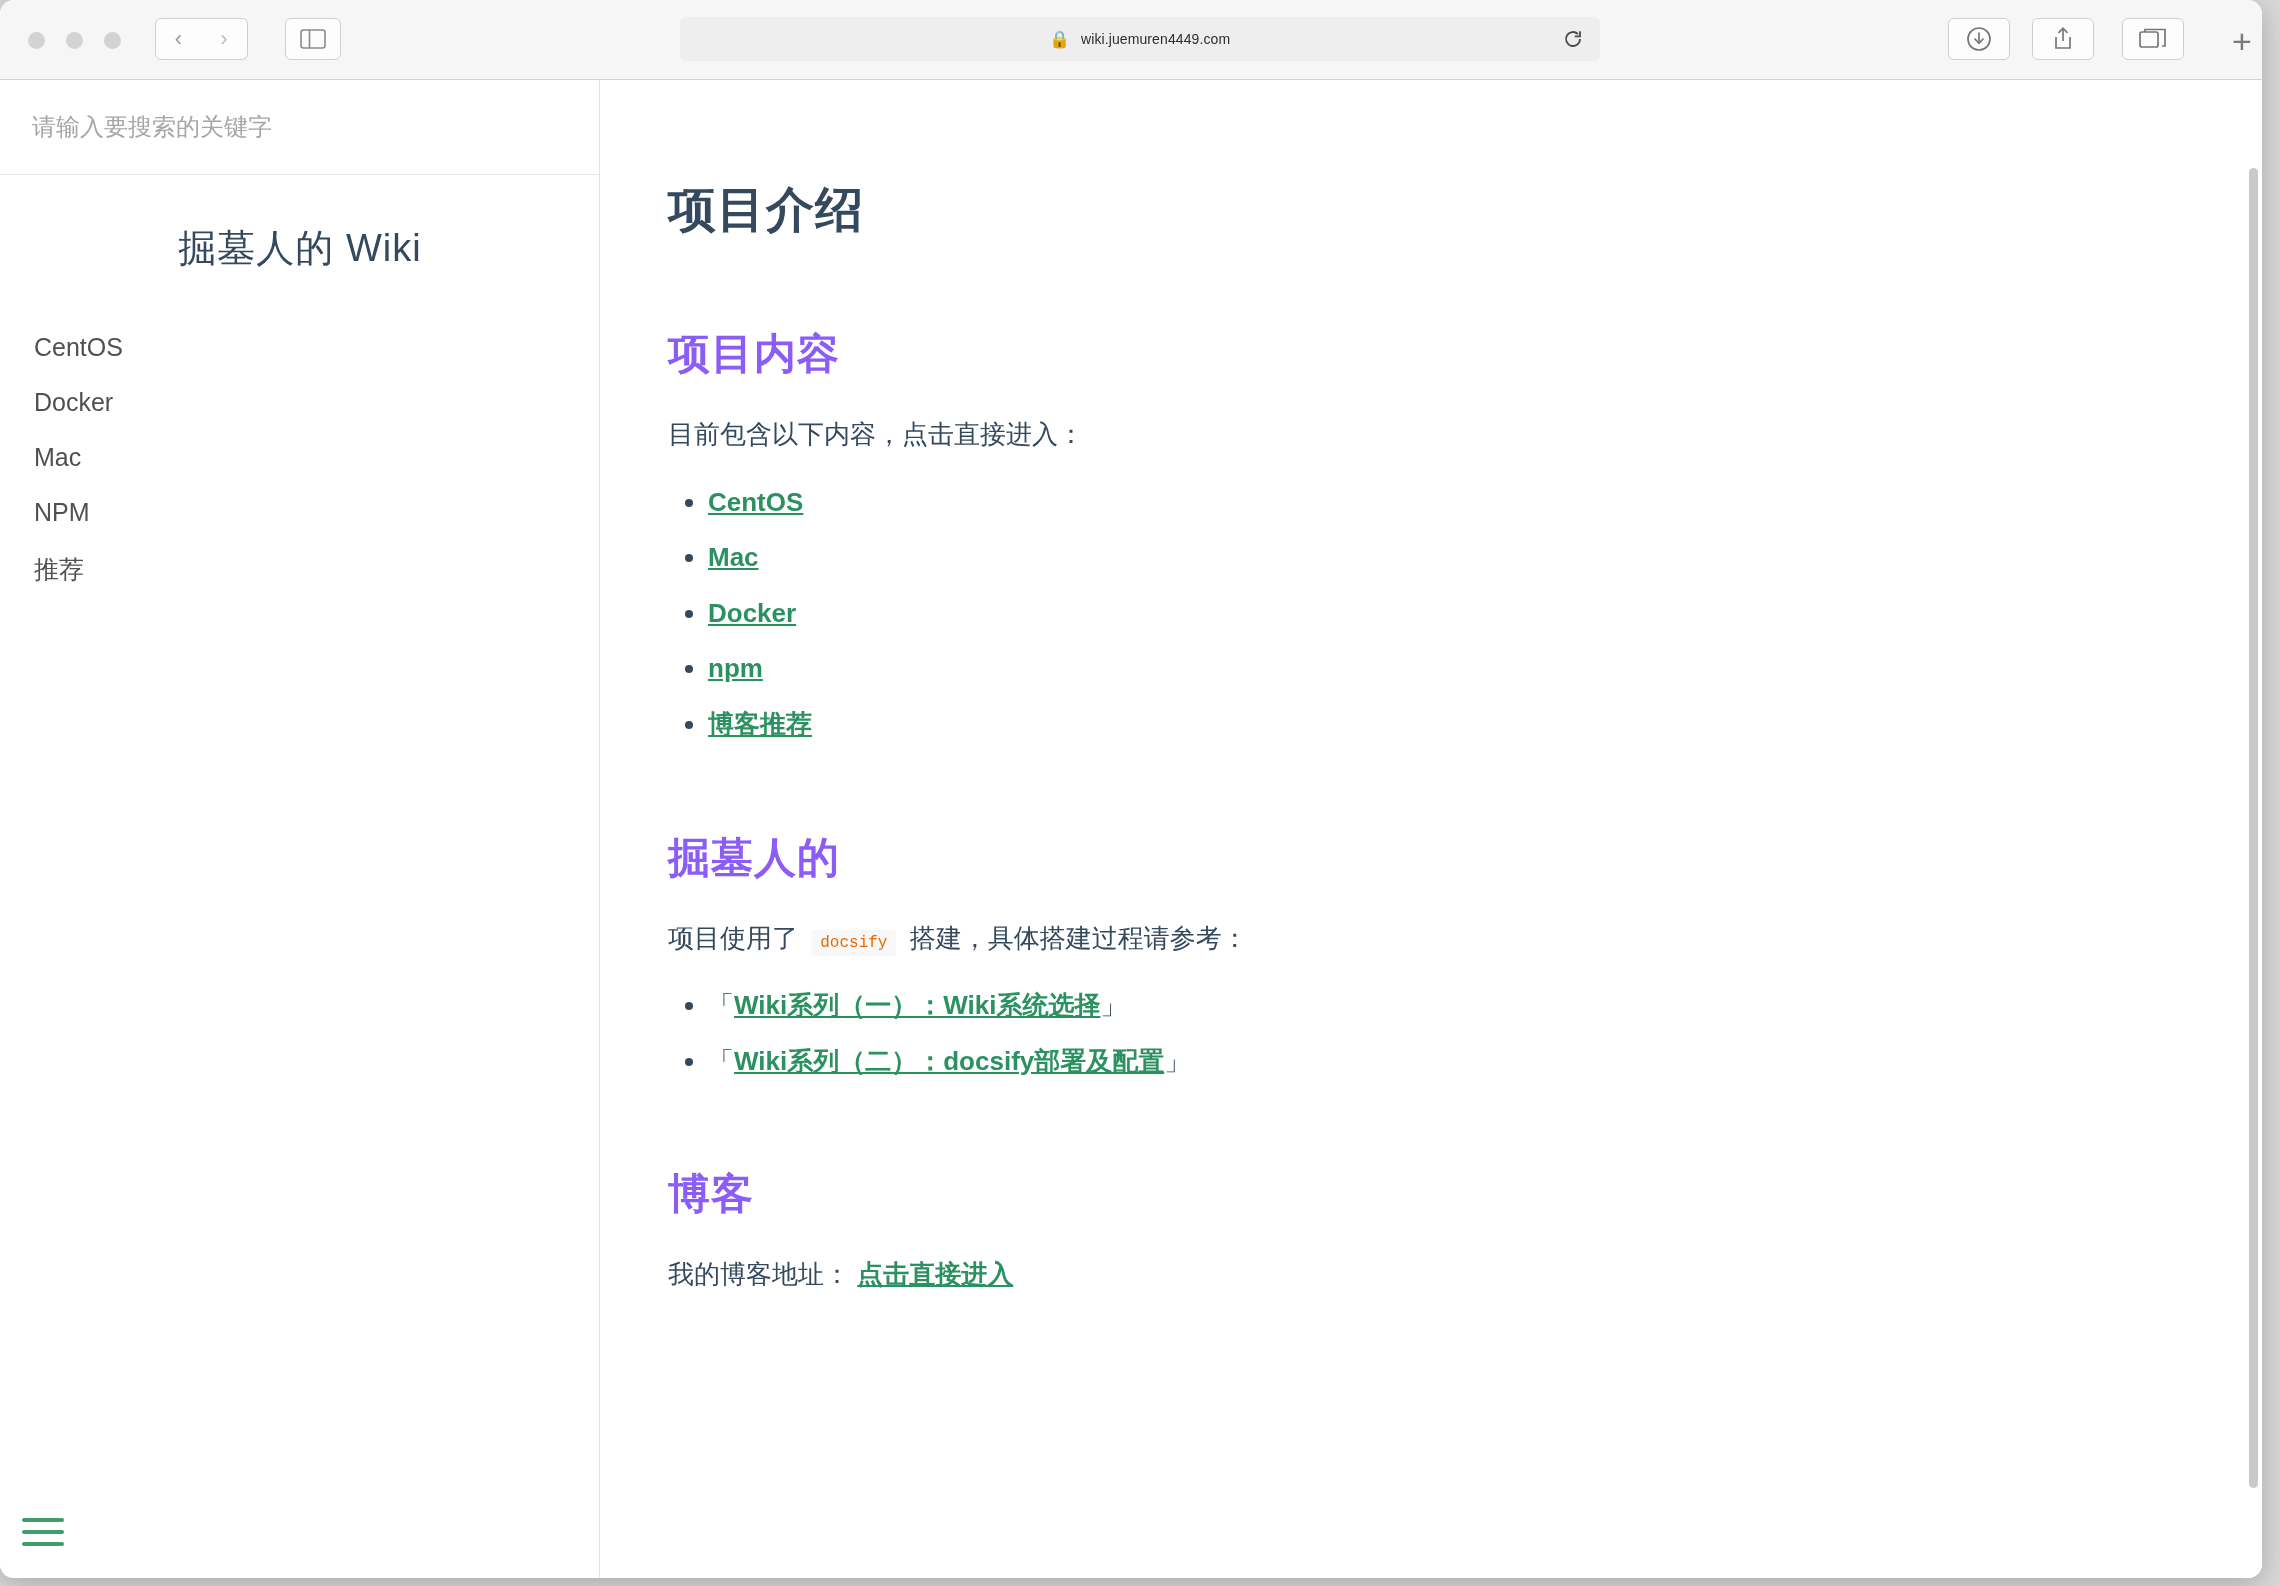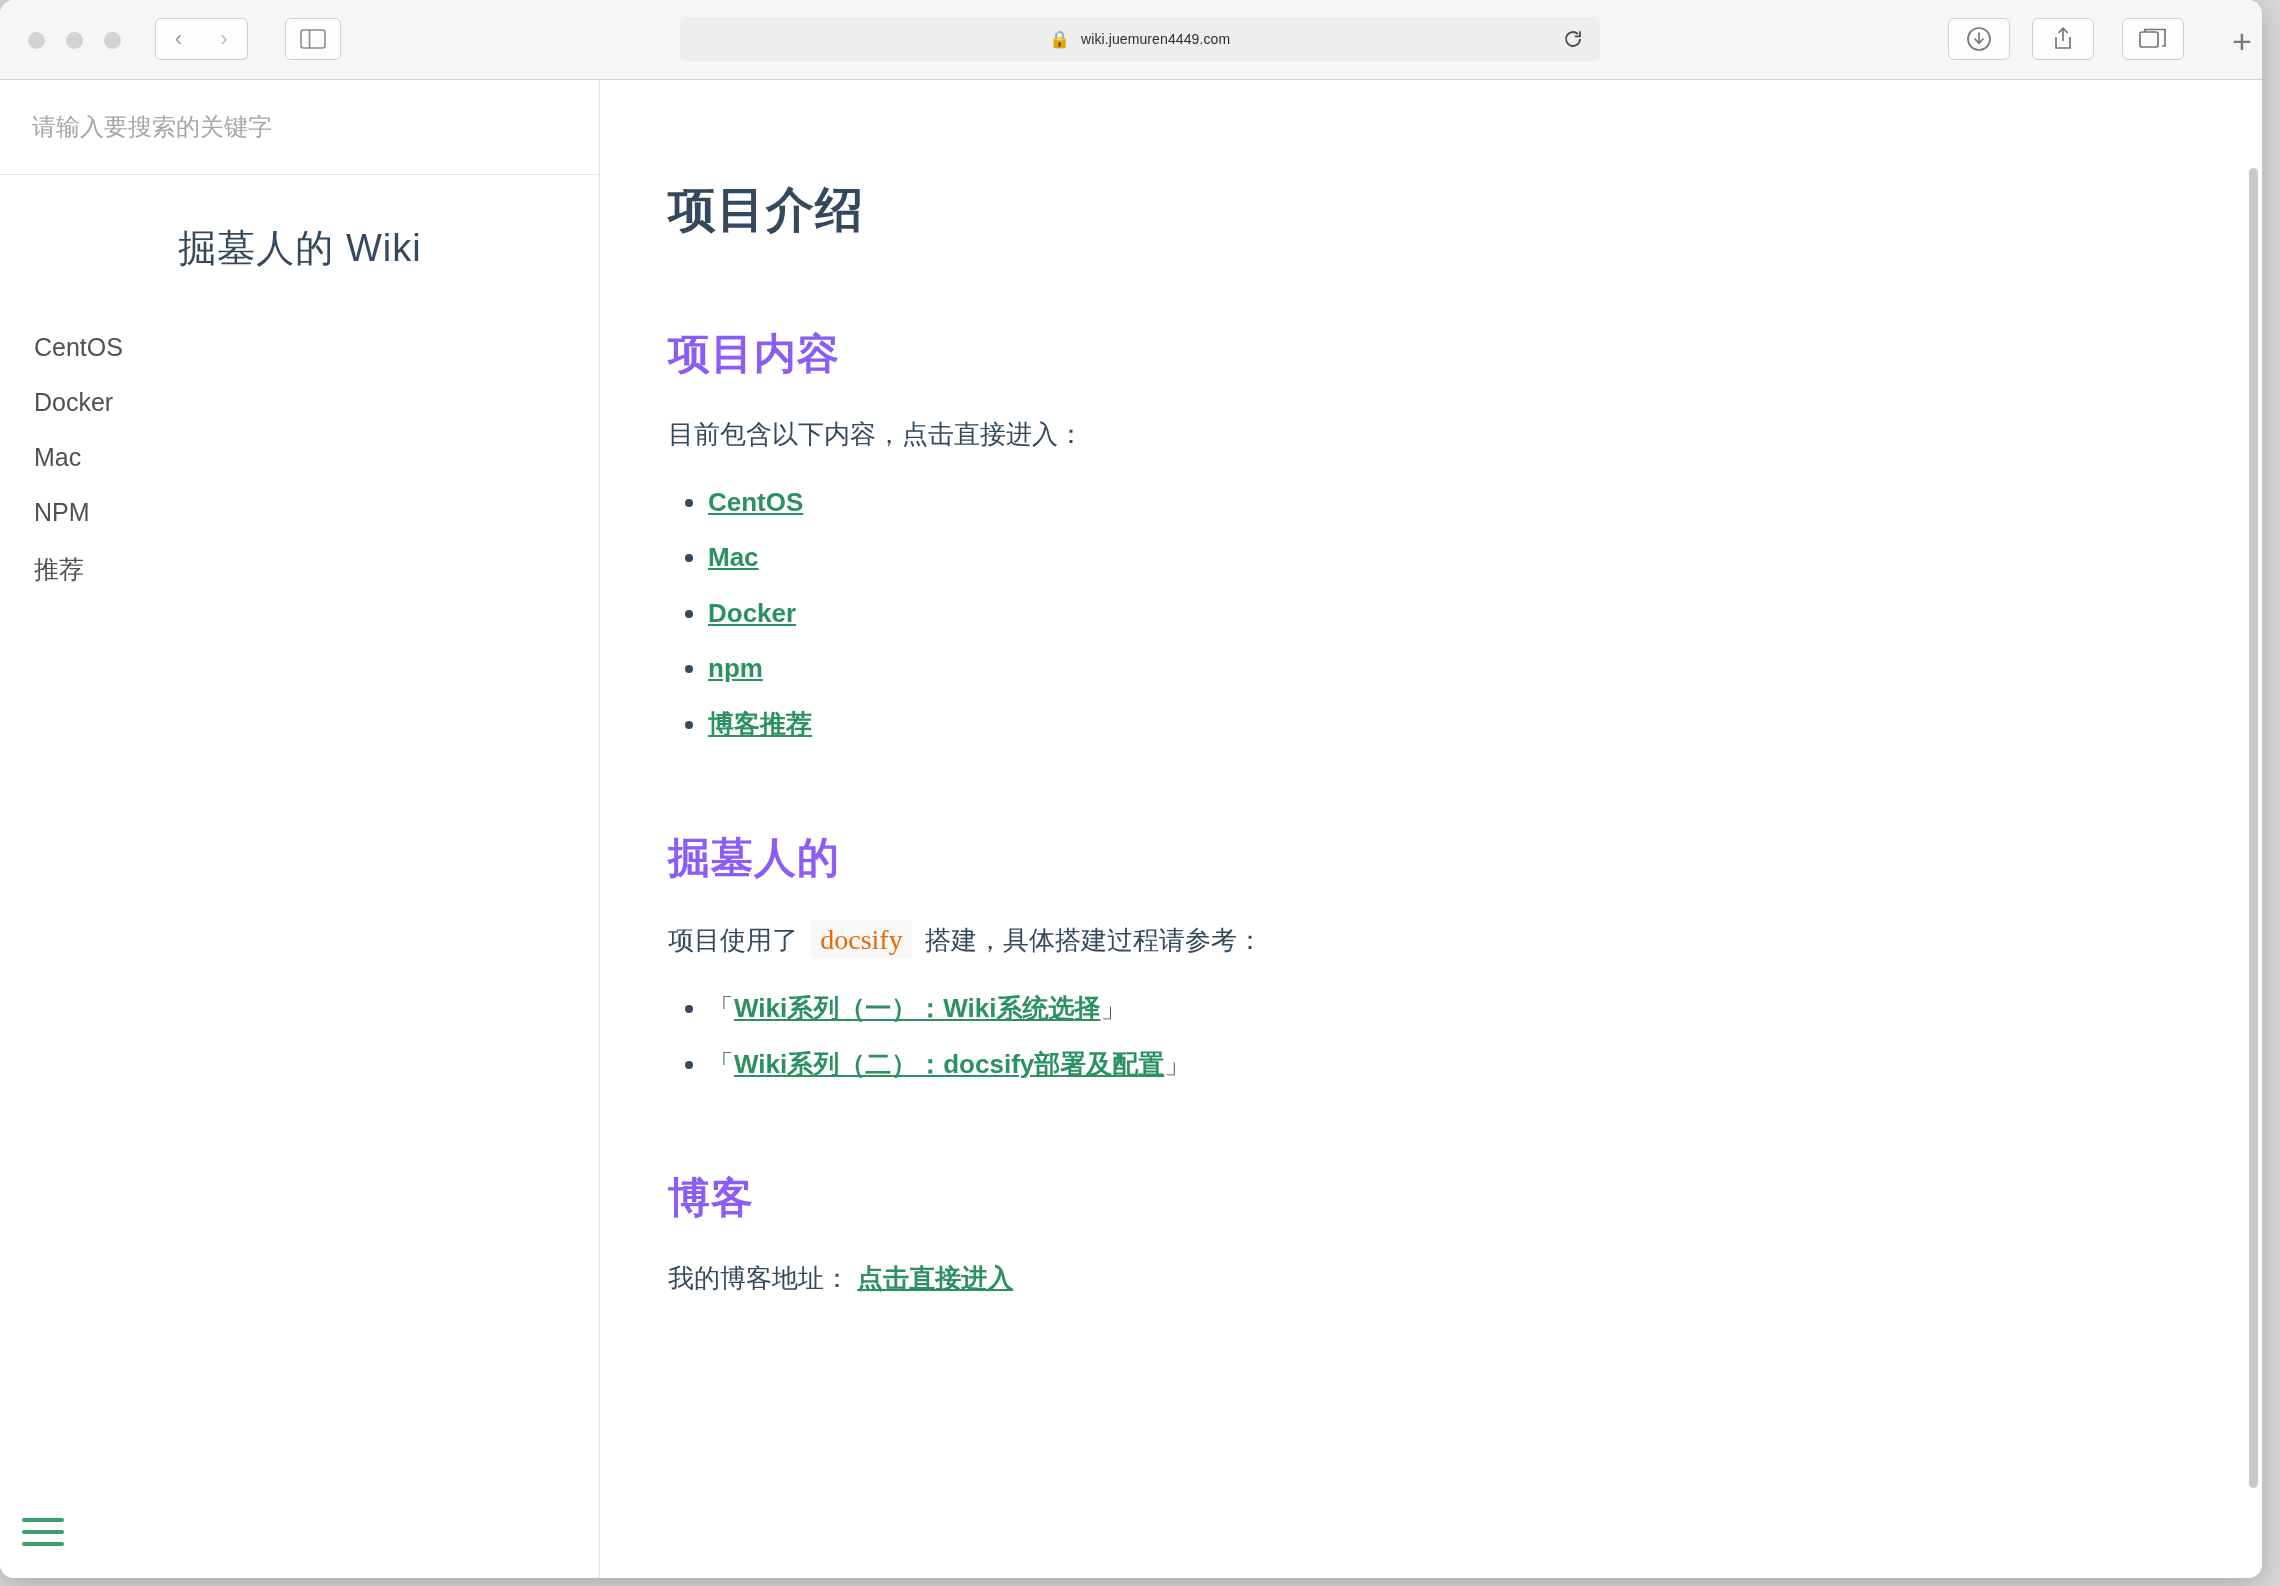--- a/index.html
+++ b/index.html
@@ -191,24 +191,24 @@
     margin: 14px 0;
     line-height: 1.6;
   }
   #main ul li::marker { color: #34495e; }
   #main a {
     color: #2c9161;
     text-decoration: underline;
     font-weight: 700;
   }
   code.inline {
-    font-family: Liberation Serif, serif;
+    font-family: Liberation Mono, monospace;
     background: #f8f8f8;
     color: #e96900;
-    font-size: 28px;
+    font-size: 16px;
     padding: 4px 9px;
     border-radius: 4px;
     margin: 0 6px;
   }
   .bracket { color: #34495e; }
 
   
   #scrollbar {
     position: absolute;
     right: 4px; top: 88px;

